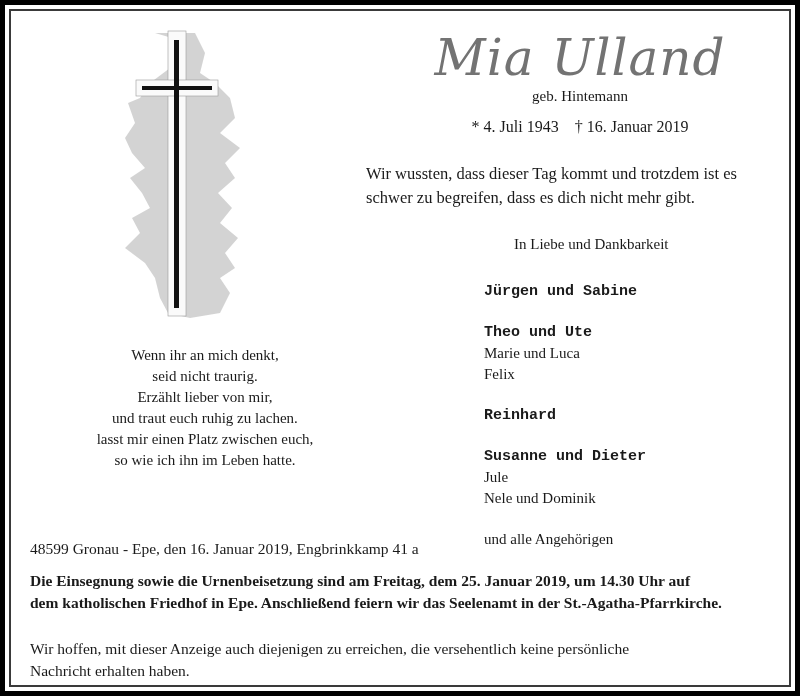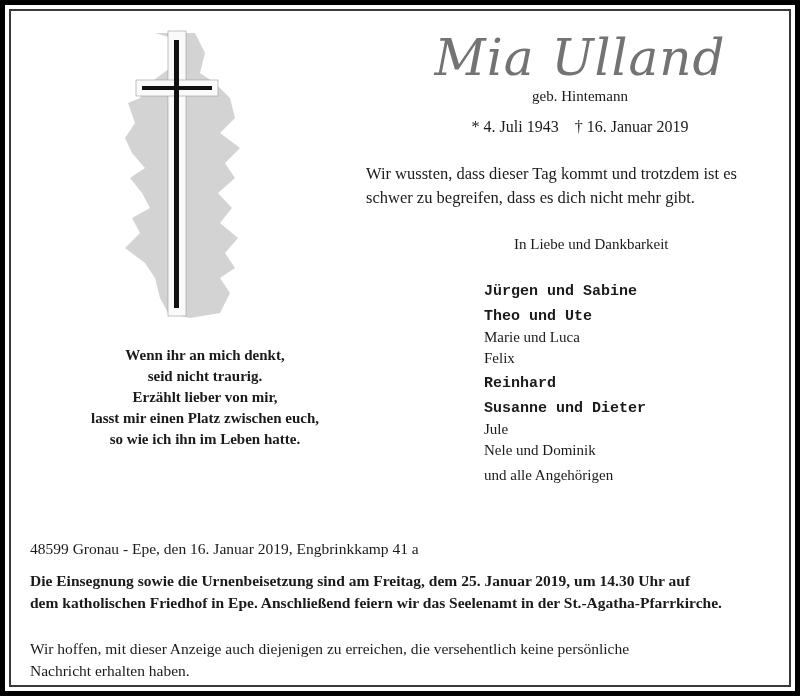--- a/index.html
+++ b/index.html
@@ -13,23 +13,23 @@
   .title { position:absolute; left:400px; top:28px; width:360px; text-align:center;
          font-family:"DejaVu Serif","Liberation Serif",serif; font-style:italic;
          font-size:50px; letter-spacing:1px; color:#737373; line-height:60px; }
   .born-name { position:absolute; left:400px; top:88px; width:360px; text-align:center;
          font-size:15px; }
   .dates { position:absolute; left:400px; top:118px; width:360px; text-align:center; font-size:16px; }
   .intro { position:absolute; left:366px; top:162px; width:420px; font-size:16.5px; line-height:24px; }
   .love { position:absolute; left:514px; top:236px; font-size:15px; }
   .family { position:absolute; left:484px; top:281px; font-size:15px; line-height:21px; }
   .family .b { font-weight:bold;font-family:Liberation Mono, monospace; }
-  .family .gap { margin-top:4px; }
+  .family .gap { margin-top:20px; }
   .poem { position:absolute; left:40px; top:345px; width:330px; text-align:center;
-         font-size:15px; line-height:21px;font-weight:bold; }
+         font-size:15px; line-height:21px; }
   .footer { position:absolute; left:30px; width:750px; font-size:15.5px; line-height:22px; }
   .addr { top:538px; }
   .service { top:570px;font-weight:bold; }
   .notice { top:638px; }
 </style>
 </head>
 <body>
 
 <div class="outer-frame"></div>
 <div class="inner-frame"></div>
@@ -65,20 +65,21 @@
   <div class="b gap">Susanne und Dieter</div>
   <div>Jule</div>
   <div>Nele und Dominik</div>
   <div class="gap">und alle Angehörigen</div>
 </div>
 
 <div class="poem">
   <div>Wenn ihr an mich denkt,</div>
   <div>seid nicht traurig.</div>
   <div>Erzählt lieber von mir,</div>
+  <div>und traut euch ruhig zu lachen.</div>
   <div>lasst mir einen Platz zwischen euch,</div>
   <div>so wie ich ihn im Leben hatte.</div>
 </div>
 
 <div class="footer addr">48599 Gronau - Epe, den 16. Januar 2019, Engbrinkkamp 41 a</div>
 <div class="footer service">
   <div>Die Einsegnung sowie die Urnenbeisetzung sind am Freitag, dem 25. Januar 2019, um 14.30 Uhr auf</div>
   <div>dem katholischen Friedhof in Epe. Anschließend feiern wir das Seelenamt in der St.-Agatha-Pfarrkirche.</div>
 </div>
 <div class="footer notice">

